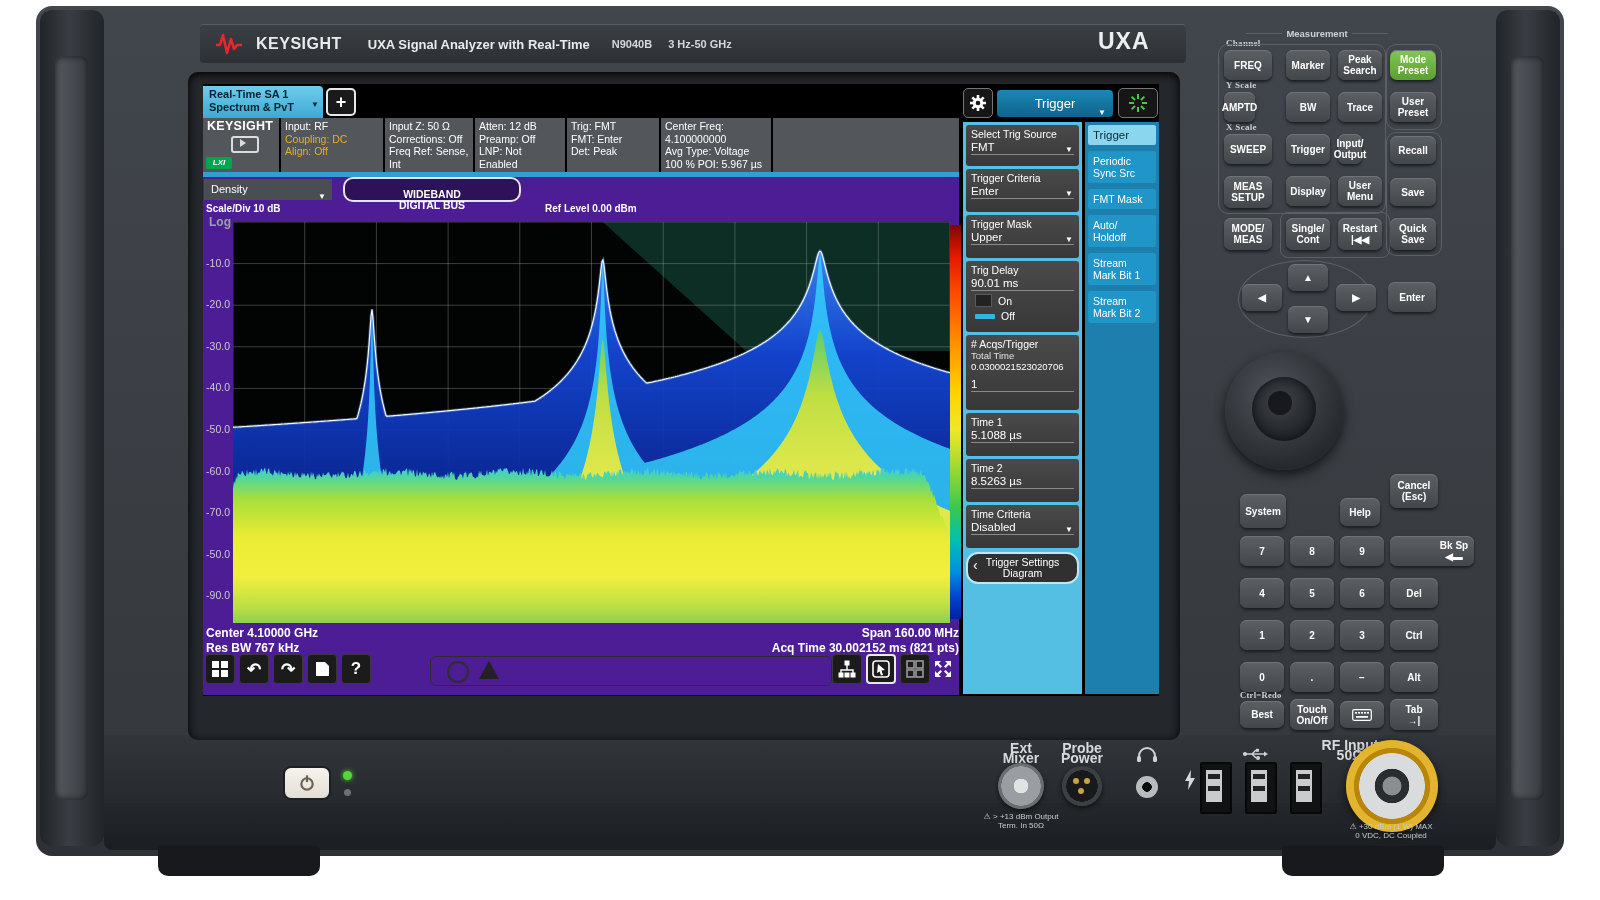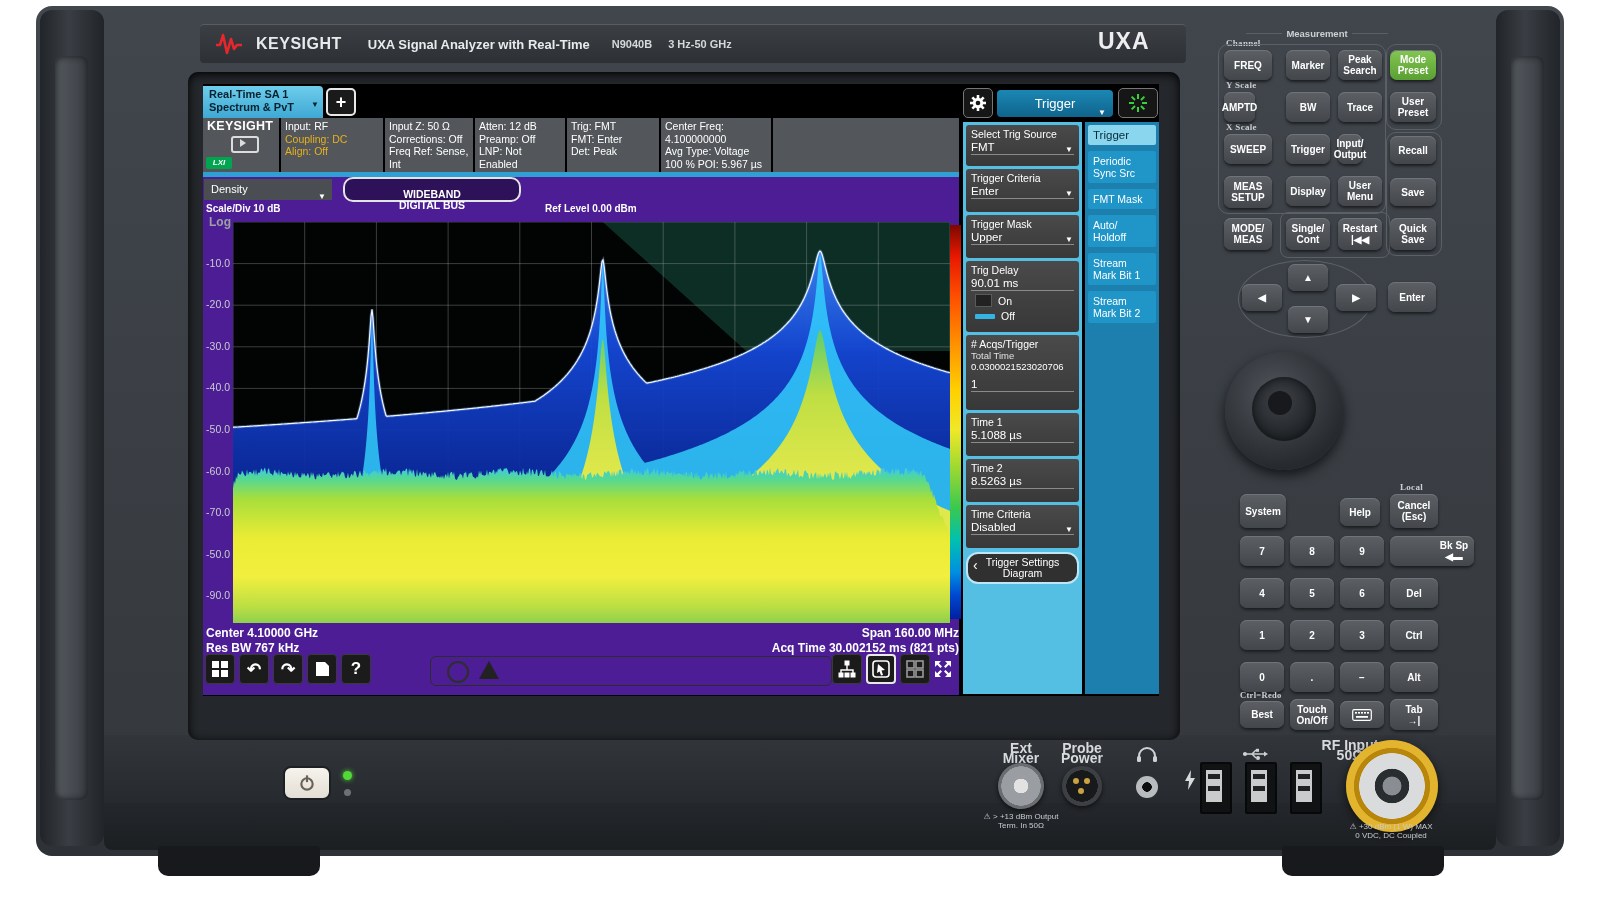--- a/index.html
+++ b/index.html
@@ -492,21 +492,21 @@
 
   <div class="abs" id="knob-outer"></div>
   <div class="abs" id="knob-inner"></div>
   <div class="abs" id="knob-hub"></div>
 
   <div class="fbtn" style="left:1240px;top:494px;width:46px;height:34px;">
       <span data-bind="panel.keys.system" style="display:block;">System</span>
     </div>
   <div class="fbtn" style="left:1340px;top:498px;width:40px;height:28px;" data-bind="panel.keys.help">Help</div>
   <div class="plabel" style="left:1400px;top:482px;" data-bind="panel.groups.local">Local</div>
-  <div class="fbtn" style="left:1390px;top:494px;width:48px;height:34px;" data-bind="panel.keys.cancel">Cancel
+  <div class="fbtn" style="left:1390px;top:474px;width:48px;height:34px;" data-bind="panel.keys.cancel">Cancel
 (Esc)</div>
 
   <div class="fbtn" style="left:1240px;top:536px;width:44px;height:30px;" data-bind="panel.keys.digits.0">7</div>
   <div class="fbtn" style="left:1290px;top:536px;width:44px;height:30px;" data-bind="panel.keys.digits.1">8</div>
   <div class="fbtn" style="left:1340px;top:536px;width:44px;height:30px;" data-bind="panel.keys.digits.2">9</div>
   <div class="fbtn" style="left:1390px;top:536px;width:40px;height:30px;padding-left:44px;" data-bind="panel.keys.bksp">Bk Sp
 ◀▬</div>
 
   <div class="fbtn" style="left:1240px;top:578px;width:44px;height:30px;" data-bind="panel.keys.digits.3">4</div>
   <div class="fbtn" style="left:1290px;top:578px;width:44px;height:30px;" data-bind="panel.keys.digits.4">5</div>

